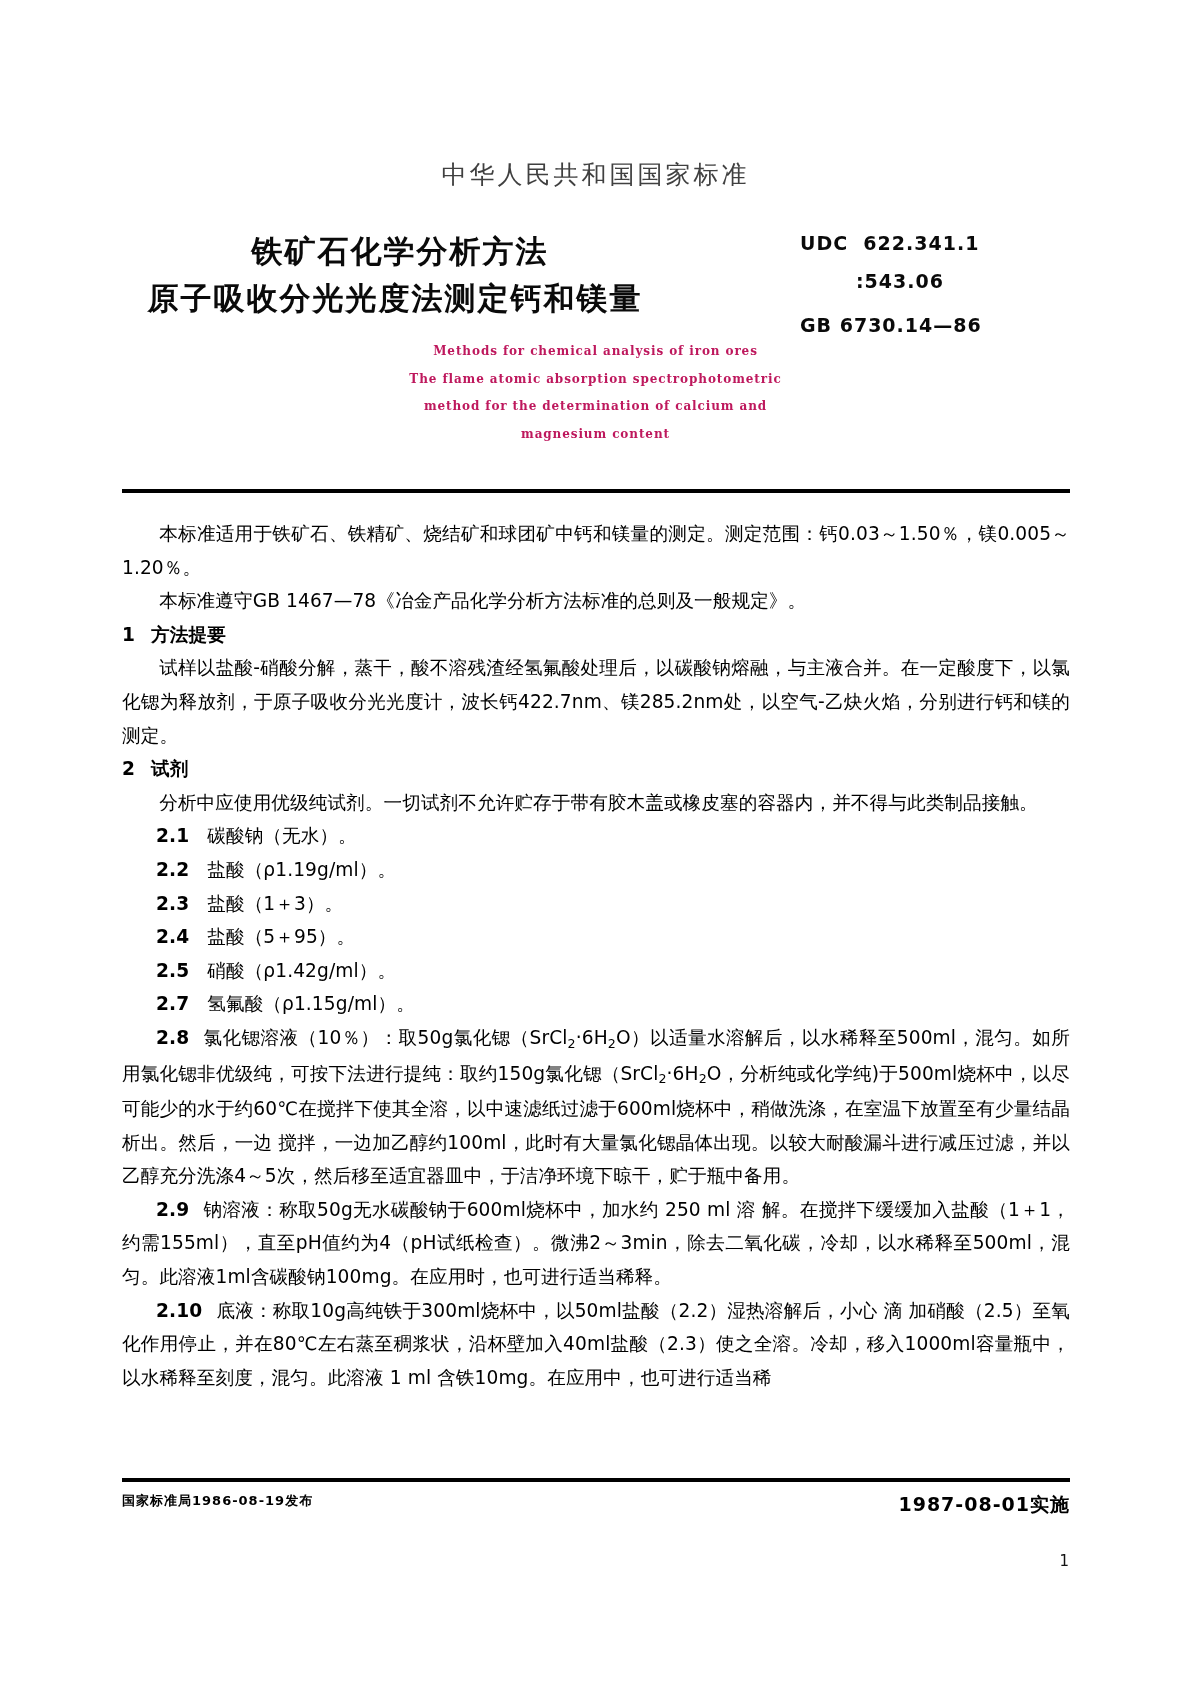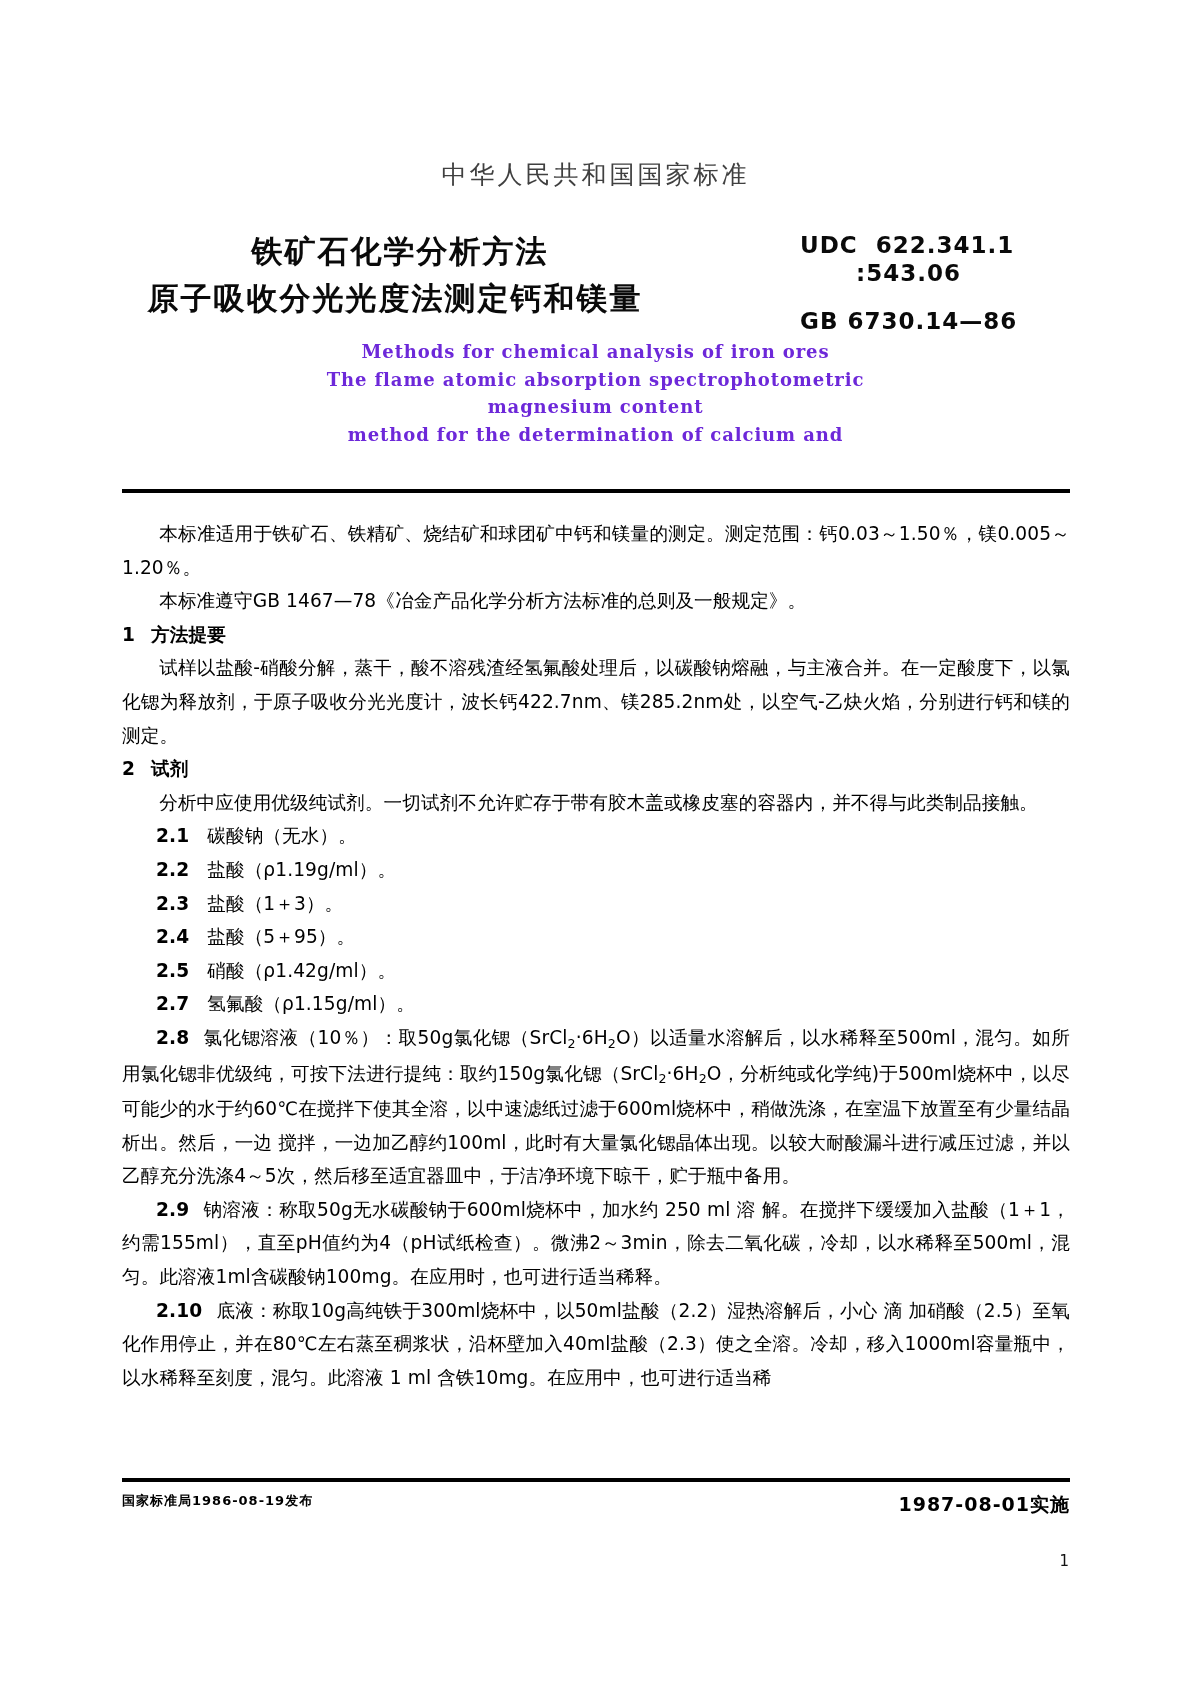--- a/index.html
+++ b/index.html
@@ -62,43 +62,43 @@
   }
   .title-cn .line1 { padding-left: 10px; }
 
   .code-block {
     position: absolute;
     left: 800px;
     top: 4px;
     width: 330px;
     font-family: "DejaVu Sans", "Liberation Sans", sans-serif;
     font-weight: 700;
-    font-size: 23px;
+    font-size: 19px;
     letter-spacing: 1px;
     color: #0a0a0a;
   }
   .code-block .udc-line1 { white-space: pre; }
-  .code-block .udc-line2 { white-space: pre; padding-left: 56px; margin-top: 2px; }
+  .code-block .udc-line2 { white-space: pre; padding-left: 56px; margin-top: 16px; }
   .code-block .gb-line   { white-space: pre; margin-top: 22px; }
 
   
   .title-en {
     position: absolute;
     left: 0;
     top: 338px;
     width: 1191px;
     text-align: center;
   }
   .title-en div {
     font-family: "DejaVu Serif", "Liberation Serif", serif;
     font-weight: 700;
-    font-size: 18px;
+    font-size: 12px;
     letter-spacing: 0.9px;
     line-height: 27.5px;
-    color: #6d28d9;
+    color: #be185d;
   }
 
   
   .rule-top {
     position: absolute;
     left: 122px;
     top: 489px;
     width: 948px;
     height: 4px;
     background: #000;
@@ -212,22 +212,22 @@
     <div class="code-block">
       <div class="udc-line1">UDC  622.341.1</div>
       <div class="udc-line2">:543.06</div>
       <div class="gb-line">GB 6730.14—86</div>
     </div>
   </div>
 
   <div class="title-en">
     <div>Methods for chemical analysis of iron ores</div>
     <div>The flame atomic  absorption  spectrophotometric</div>
+    <div>method for the determination of calcium and</div>
     <div>magnesium content</div>
-    <div>method for the determination of calcium and</div>
   </div>
 
   <div class="rule-top"></div>
 
   <div class="body">
 
     <p class="indent">本标准适用于铁矿石、铁精矿、烧结矿和球团矿中钙和镁量的测定。测定范围：钙0.03～1.50％，镁0.005～1.20％。</p>
 
     <p class="indent">本标准遵守GB 1467—78《冶金产品化学分析方法标准的总则及一般规定》。</p>
 

